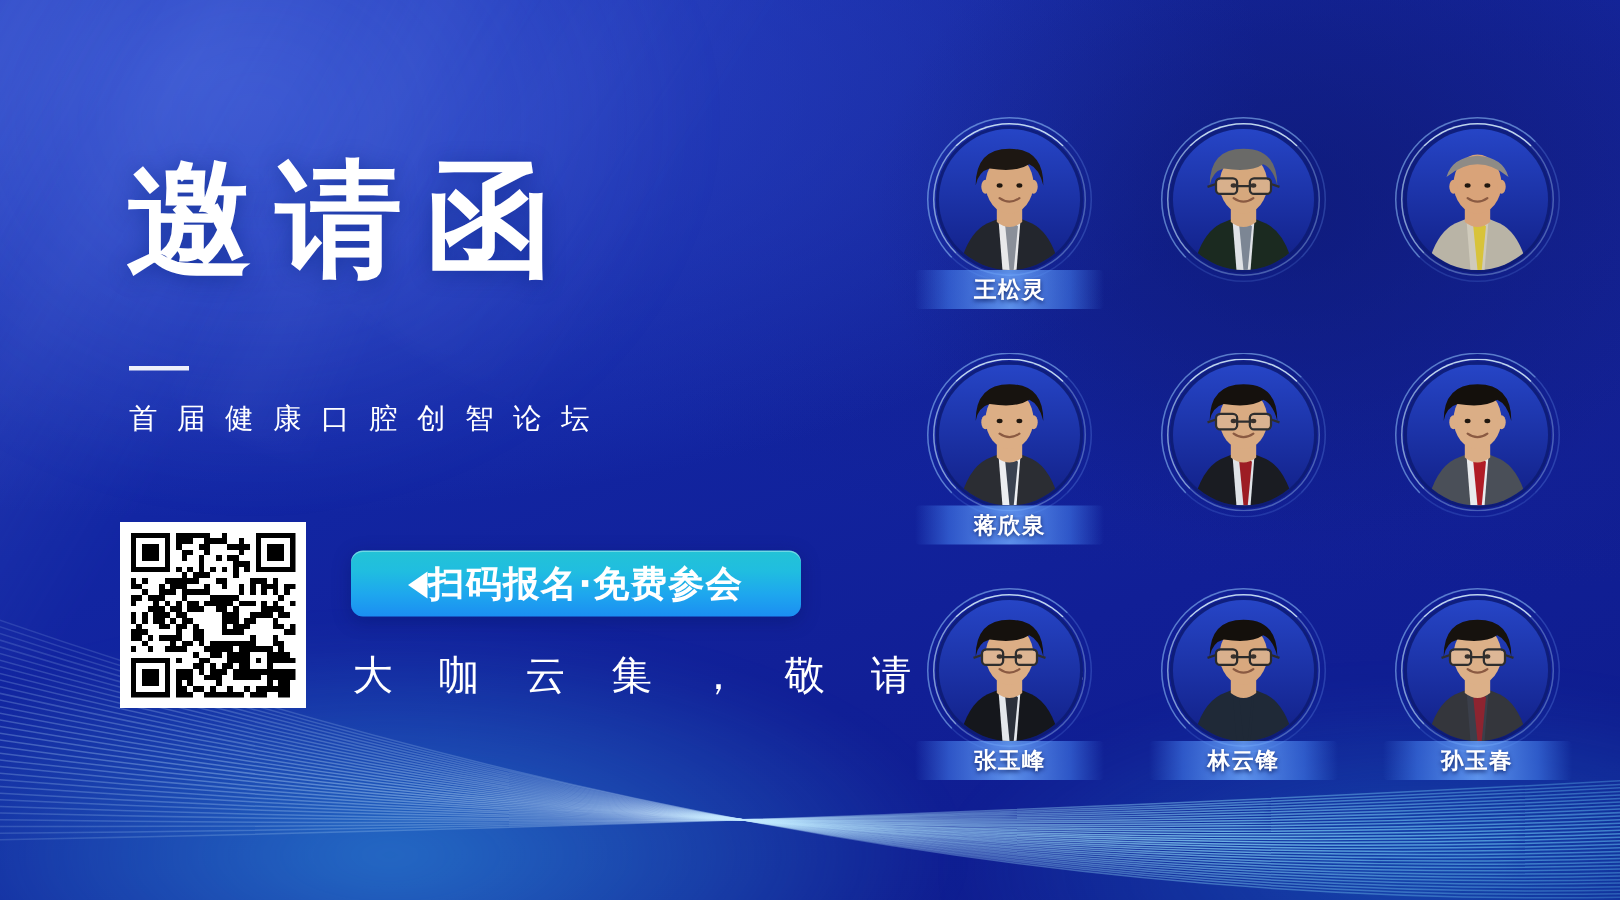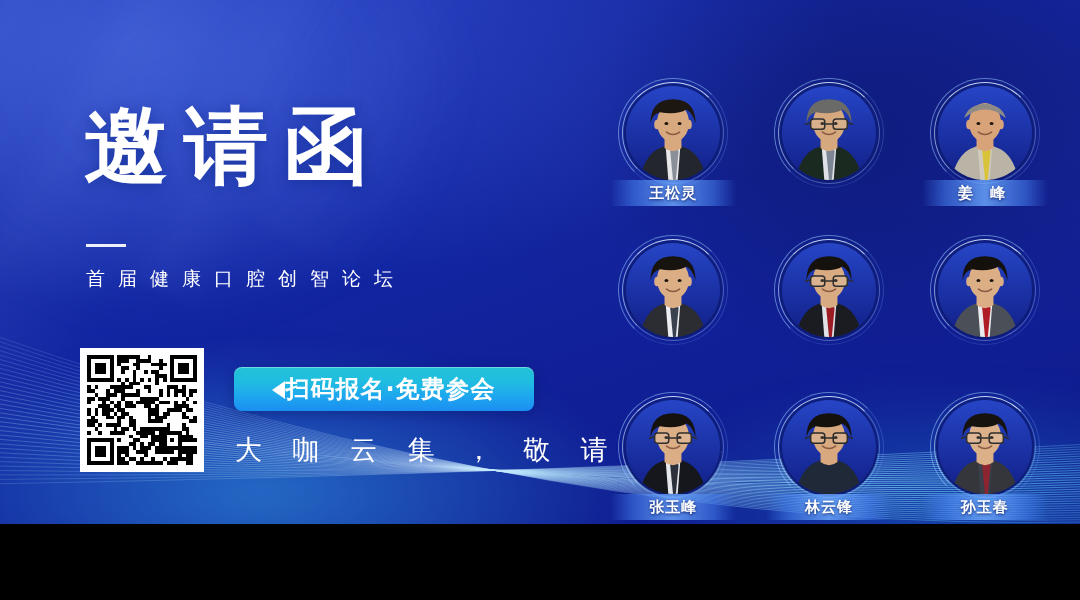--- a/index.html
+++ b/index.html
@@ -5,21 +5,21 @@
   html, body {
     margin: 0;
     padding: 0;
     background: #000;
   }
   * { box-sizing: border-box; }
 
   .poster {
     position: relative;
     width: 1080px;
-    height: 524px;
+    height: 600px;
     overflow: hidden;
     background: #1226a3;
     font-family: "Liberation Sans", "DejaVu Sans", sans-serif;
     -webkit-font-smoothing: antialiased;
   }
 
   
   .bg-base {
     position: absolute; inset: 0;
     background:
@@ -792,23 +792,20 @@
               <ellipse cx="50" cy="39" rx="17" ry="21" fill="#d9a379"></ellipse>
               <ellipse cx="33" cy="41" rx="3" ry="5" fill="#d9a379"></ellipse>
               <ellipse cx="67" cy="41" rx="3" ry="5" fill="#d9a379"></ellipse>
               <path d="M28 34 q22 -18 44 0 q-4 -14 -22 -15 q-18 1 -22 15 Z" fill="#8e8b86"></path>
               <ellipse cx="43" cy="40" rx="2.1" ry="1.6" fill="#20170f"></ellipse>
               <ellipse cx="57" cy="40" rx="2.1" ry="1.6" fill="#20170f"></ellipse>
               <path d="M43 49 q7 5 14 0" stroke="#8a5a42" stroke-width="1.6" fill="none" stroke-linecap="round"></path>
             </svg>
           </div>
         </div>
-        <div class="plate">
-          <span class="plate-name spaced">姜  峰</span>
-        </div>
       </div>
       <div class="cell">
         <div class="ring">
           <div class="ring-clip">
             <svg viewBox="0 0 100 100">
               <defs>
                 <linearGradient id="bgq3" x1="0" y1="0" x2="0" y2="1">
                   <stop offset="0%" stop-color="#2645c6"></stop>
                   <stop offset="100%" stop-color="#111f86"></stop>
                 </linearGradient>
@@ -820,20 +817,23 @@
               <path d="M41 52 h18 v14 q-9 7 -18 0 Z" fill="#dcae85"></path>
               <ellipse cx="50" cy="39" rx="17" ry="21" fill="#dcae85"></ellipse>
               <ellipse cx="33" cy="41" rx="3" ry="5" fill="#dcae85"></ellipse>
               <ellipse cx="67" cy="41" rx="3" ry="5" fill="#dcae85"></ellipse>
               <path d="M26 40 q0 -26 24 -26 q24 0 24 26 q-3 -12 -10 -15 q-9 6 -28 3 q-8 2 -10 12 Z" fill="#17130f"></path>
               <ellipse cx="43" cy="40" rx="2.1" ry="1.6" fill="#20170f"></ellipse>
               <ellipse cx="57" cy="40" rx="2.1" ry="1.6" fill="#20170f"></ellipse>
               <path d="M43 49 q7 5 14 0" stroke="#8a5a42" stroke-width="1.6" fill="none" stroke-linecap="round"></path>
             </svg>
           </div>
+        </div>
+        <div class="plate">
+          <span class="plate-name">蒋欣泉</span>
         </div>
       </div>
       <div class="cell">
         <div class="ring">
           <div class="ring-clip">
             <svg viewBox="0 0 100 100">
               <defs>
                 <linearGradient id="bgq4" x1="0" y1="0" x2="0" y2="1">
                   <stop offset="0%" stop-color="#2645c6"></stop>
                   <stop offset="100%" stop-color="#111f86"></stop>

